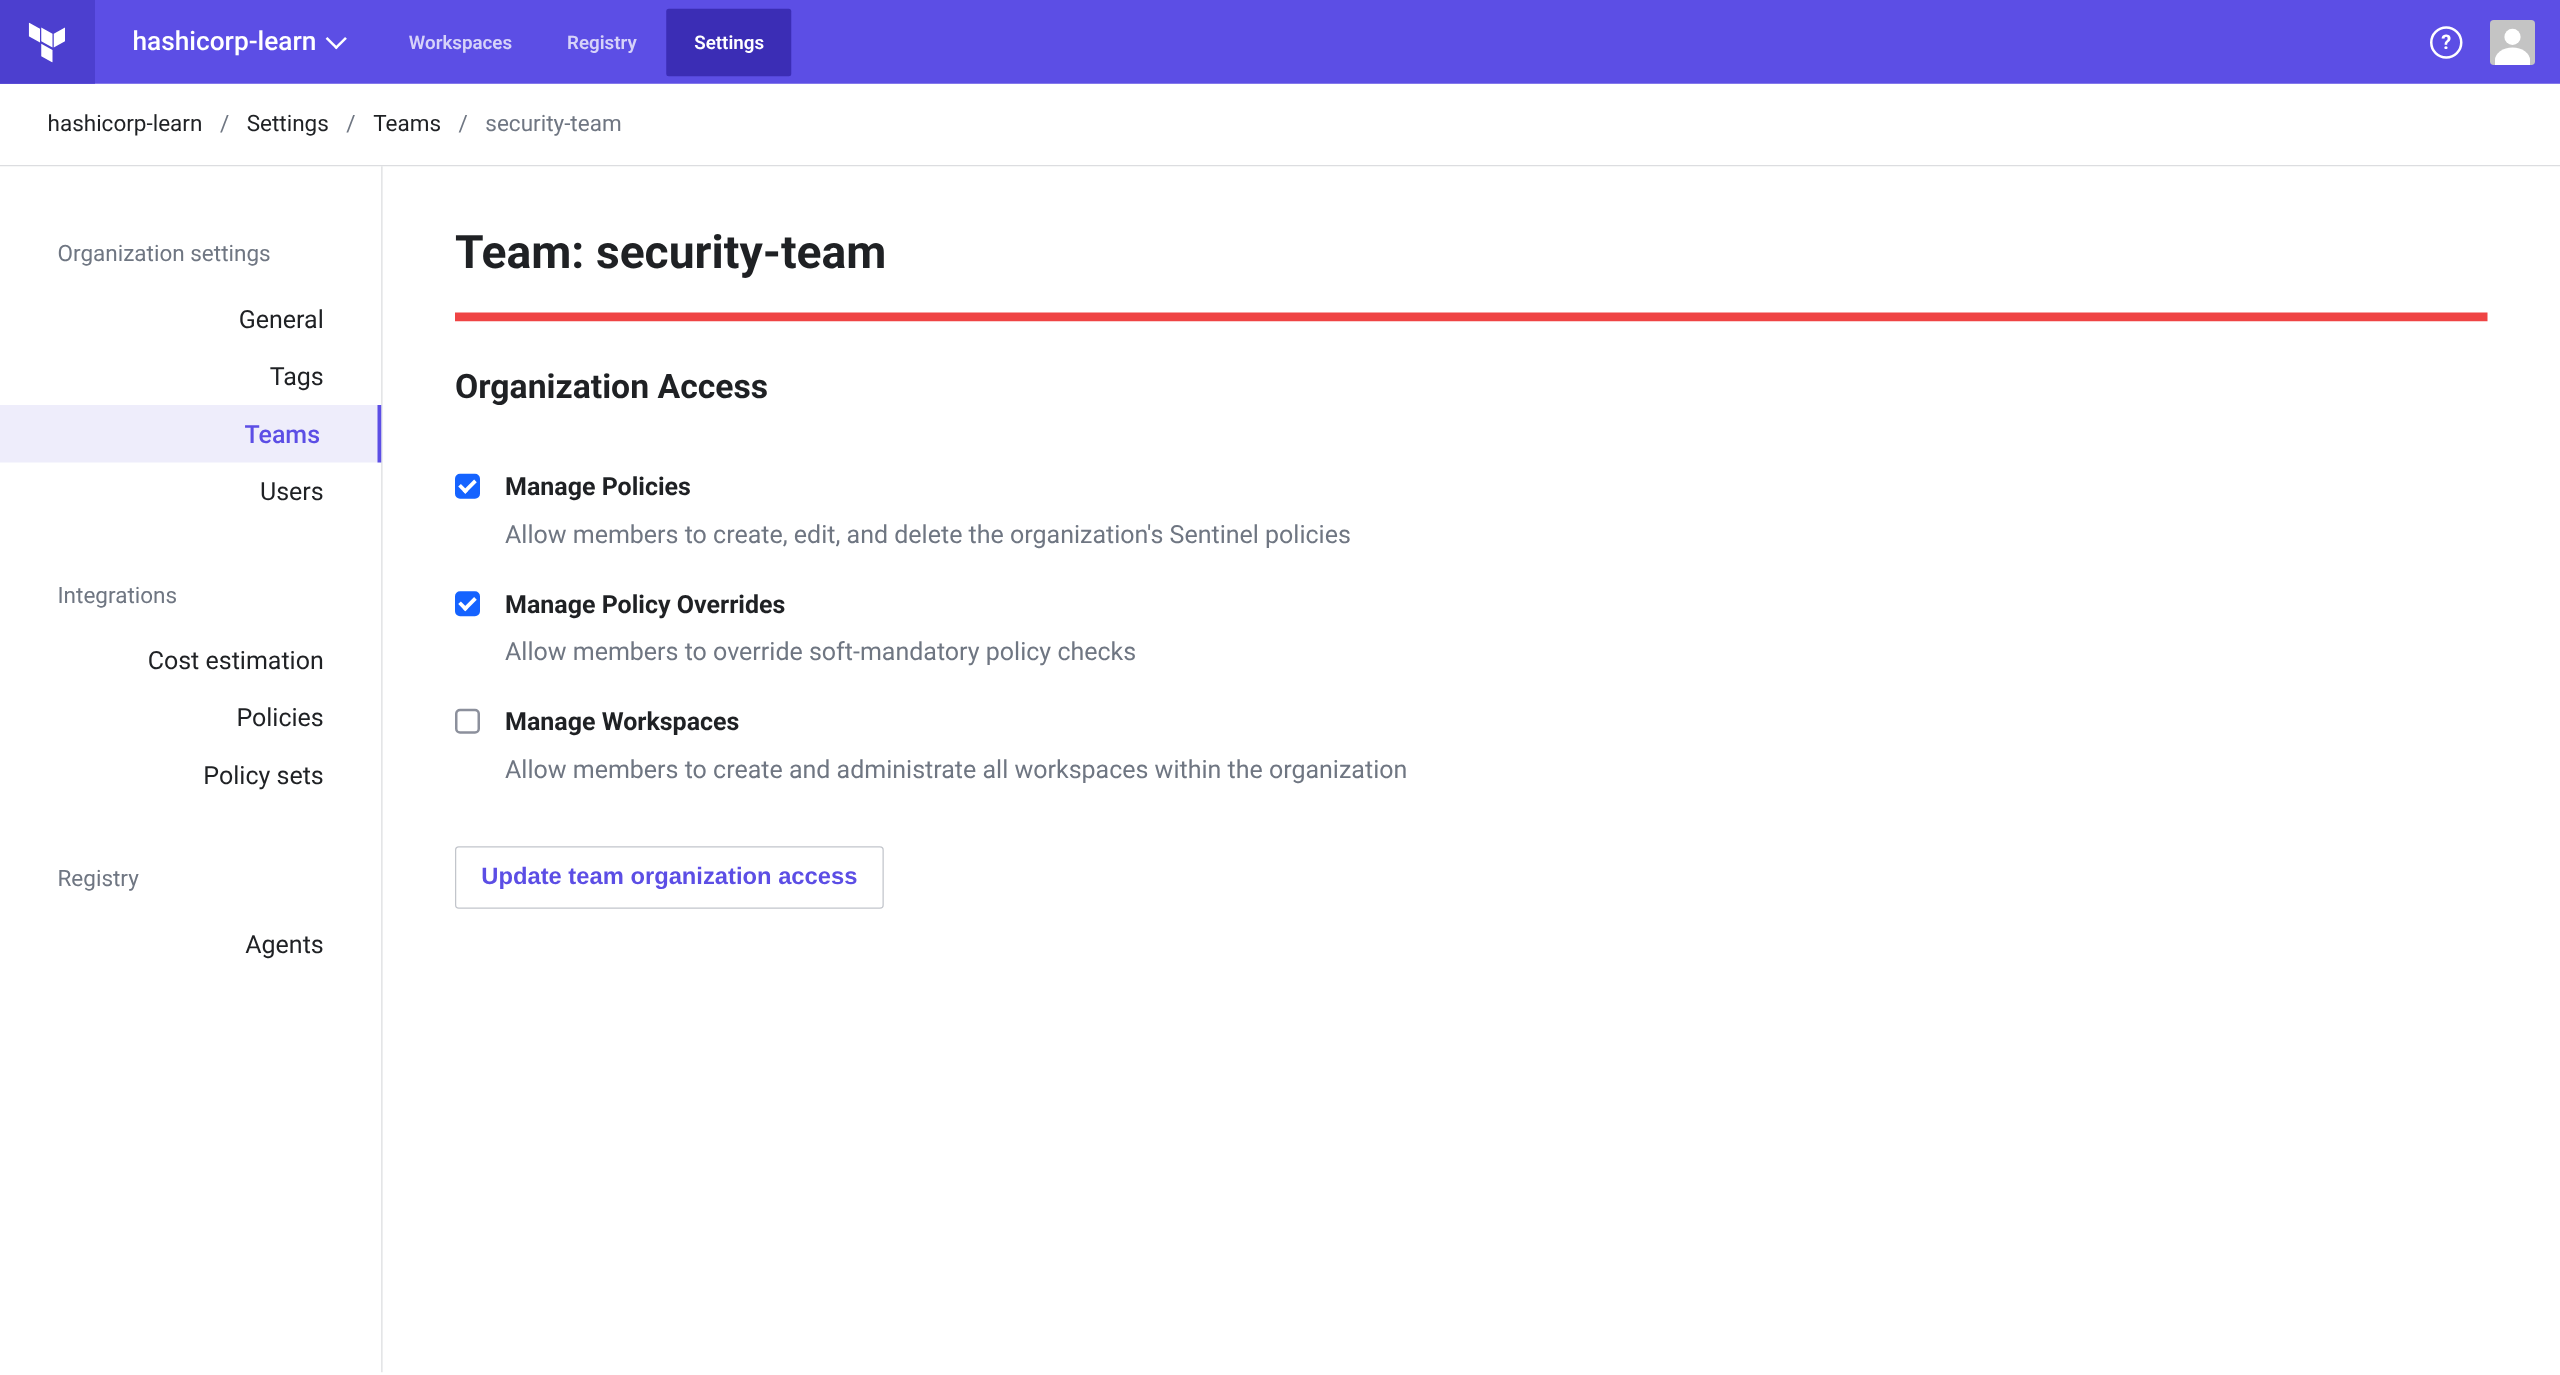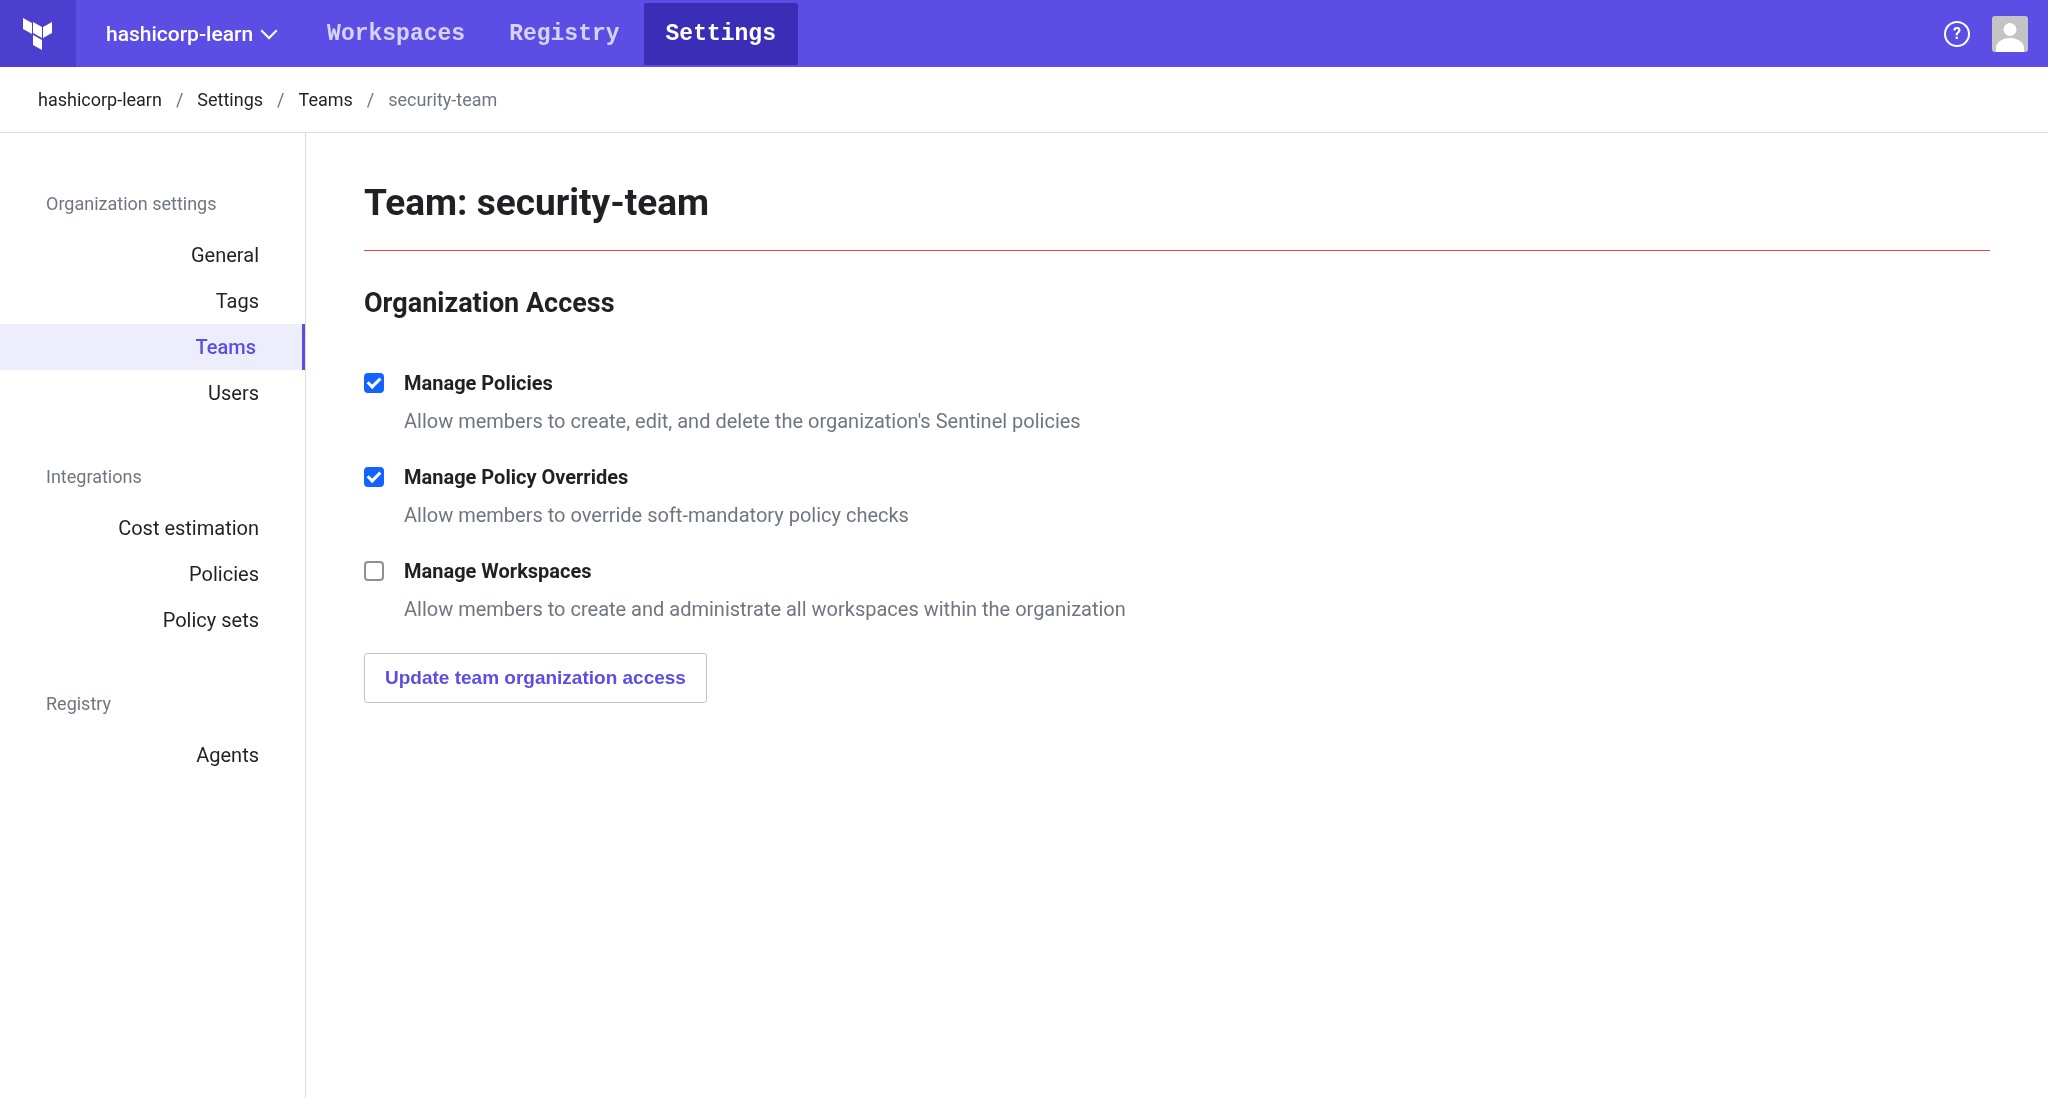--- a/index.html
+++ b/index.html
@@ -36,24 +36,23 @@
       font-weight: 500;
       cursor: pointer;
     }
     .nav-items {
       display: flex;
       align-items: center;
     }
     .nav-item {
       padding: 18px 22px;
       color: rgba(255,255,255,0.75);
-      font-size: 23px;
+      font-size: 15px;
       font-weight: 600;
       cursor: pointer;
-      font-family: Liberation Mono, monospace;
     }
     .nav-item.active {
       background: #3b2db5;
       color: #fff;
       border-radius: 2px;
       margin: 0 2px;
     }
     .topbar-right {
       margin-left: auto;
       display: flex;
@@ -154,21 +153,21 @@
       margin-bottom: 42px;
     }
     .main {
       flex: 1;
       padding: 48px 58px;
     }
     .page-title {
       font-size: 37px;
       font-weight: 700;
       padding-bottom: 26px;
-      border-bottom: 1px solid #ef4444;
+      border-bottom: 7px solid #ef4444;
       margin-bottom: 36px;
     }
     .section-title {
       font-size: 27px;
       font-weight: 700;
       margin-bottom: 52px;
     }
     .permission {
       display: flex;
       gap: 20px;
@@ -213,20 +212,21 @@
     }
     .update-button {
       border: 1px solid #c2c5cb;
       background: #fff;
       color: #5c4ee5;
       font-size: 19px;
       font-weight: 600;
       padding: 13px 20px;
       border-radius: 3px;
       cursor: pointer;
+      margin-top: 18px;
     }
     .chevron-down {
       width: 12px;
       height: 12px;
       border-right: 2.5px solid #fff;
       border-bottom: 2.5px solid #fff;
       transform: rotate(45deg);
       margin-top: -5px;
     }
   </style>

